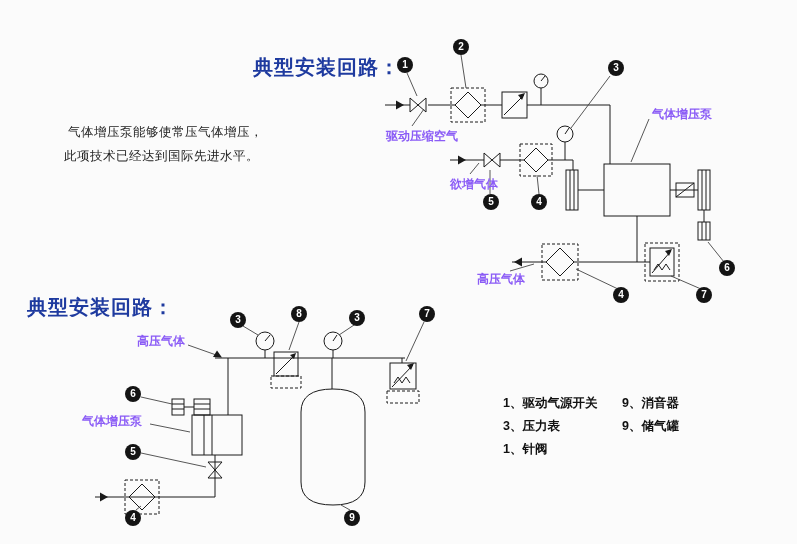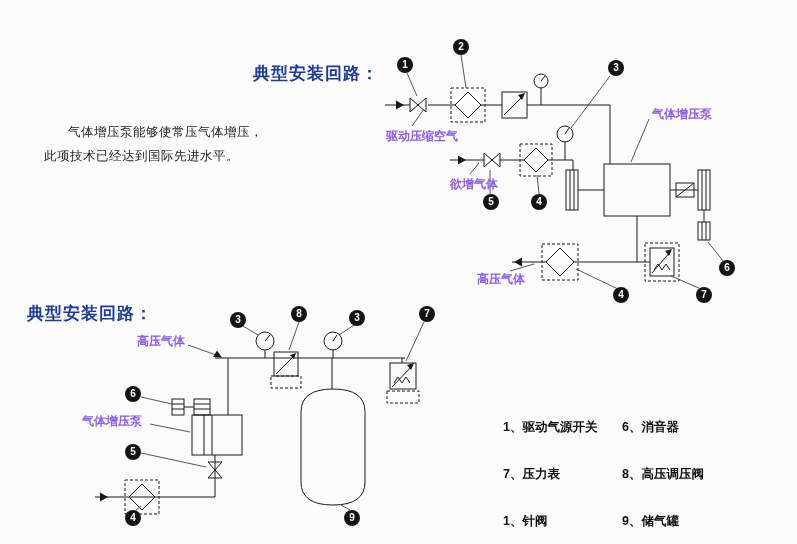--- a/index.html
+++ b/index.html
@@ -2,30 +2,30 @@
 <html><head>
 <meta charset="utf-8">
 <style>
   * { margin:0; padding:0; box-sizing:border-box; }
   html,body { width:797px; height:544px; }
   body {
     position:relative; background:#fbfbfb; overflow:hidden;
     font-family:"Liberation Sans", sans-serif; color:#1a1a1a;
   }
   .abs { position:absolute; }
-  .title { color:#1e3a9f; font-weight:bold; font-size:17px; letter-spacing:1px; white-space:nowrap;margin-top:8px; }
+  .title { color:#1e3a9f; font-weight:bold; font-size:20px; letter-spacing:1px; white-space:nowrap; }
   .desc { font-size:12.5px; color:#222; letter-spacing:.5px; white-space:nowrap;text-align:center; }
   .lbl { font-size:12px; color:#8b5cf6; white-space:nowrap;font-weight:bold; }
   .marker {
     position:absolute; width:16px; height:16px; border-radius:50%;
     background:#141414; color:#fff; font-size:10px; font-weight:bold;
     text-align:center; line-height:16px;
   }
   .legend-col { position:absolute; font-size:12.5px; font-weight:600; color:#111; }
-  .legend-item { height:23px; line-height:23px; white-space:nowrap;margin-top:24px; }
+  .legend-item { height:23px; line-height:23px; white-space:nowrap; }
   svg.circuit { position:absolute; left:0; top:0; }
 </style>
 </head>
 <body>
 
 <svg class="circuit" width="797" height="544" viewBox="0 0 797 544" fill="none" stroke="#1a1a1a" stroke-width="1">
 
   <g>
 
     <path d="M385 105 H410"></path>
@@ -186,21 +186,21 @@
       <path d="M136 510 L141 506"></path>
       <path d="M350 510 L341 505"></path>
       <path d="M150 424 L190 432"></path>
     </g>
   </g>
 </svg>
 
 <div class="abs title" style="left:253px; top:54px">典型安装回路：</div>
 
 <div class="abs desc" style="left:68px; top:124px">气体增压泵能够使常压气体增压，</div>
-<div class="abs desc" style="left:44px; top:148px">此项技术已经达到国际先进水平。</div>
+<div class="abs desc" style="left:64px; top:148px">此项技术已经达到国际先进水平。</div>
 
 <div class="abs lbl" style="left:386px; top:128px">驱动压缩空气</div>
 <div class="abs lbl" style="left:450px; top:176px">欲增气体</div>
 <div class="abs lbl" style="left:652px; top:106px">气体增压泵</div>
 <div class="abs lbl" style="left:477px; top:271px">高压气体</div>
 
 <div class="marker" style="left:397px; top:57px">1</div>
 <div class="marker" style="left:453px; top:39px">2</div>
 <div class="marker" style="left:608px; top:60px">3</div>
 <div class="marker" style="left:483px; top:194px">5</div>
@@ -218,20 +218,19 @@
 <div class="marker" style="left:291px; top:306px">8</div>
 <div class="marker" style="left:349px; top:310px">3</div>
 <div class="marker" style="left:419px; top:306px">7</div>
 <div class="marker" style="left:125px; top:386px">6</div>
 <div class="marker" style="left:125px; top:444px">5</div>
 <div class="marker" style="left:125px; top:510px">4</div>
 <div class="marker" style="left:344px; top:510px">9</div>
 
 <div class="legend-col" style="left:503px; top:392px">
   <div class="legend-item">1、驱动气源开关</div>
-  <div class="legend-item">7、压力表</div>
+  <div class="legend-item">3、压力表</div>
   <div class="legend-item">1、针阀</div>
 </div>
 <div class="legend-col" style="left:622px; top:392px">
-  <div class="legend-item">6、消音器</div>
-  <div class="legend-item">8、高压调压阀</div>
+  <div class="legend-item">9、消音器</div>
   <div class="legend-item">9、储气罐</div>
 </div>
 
 </body></html>

